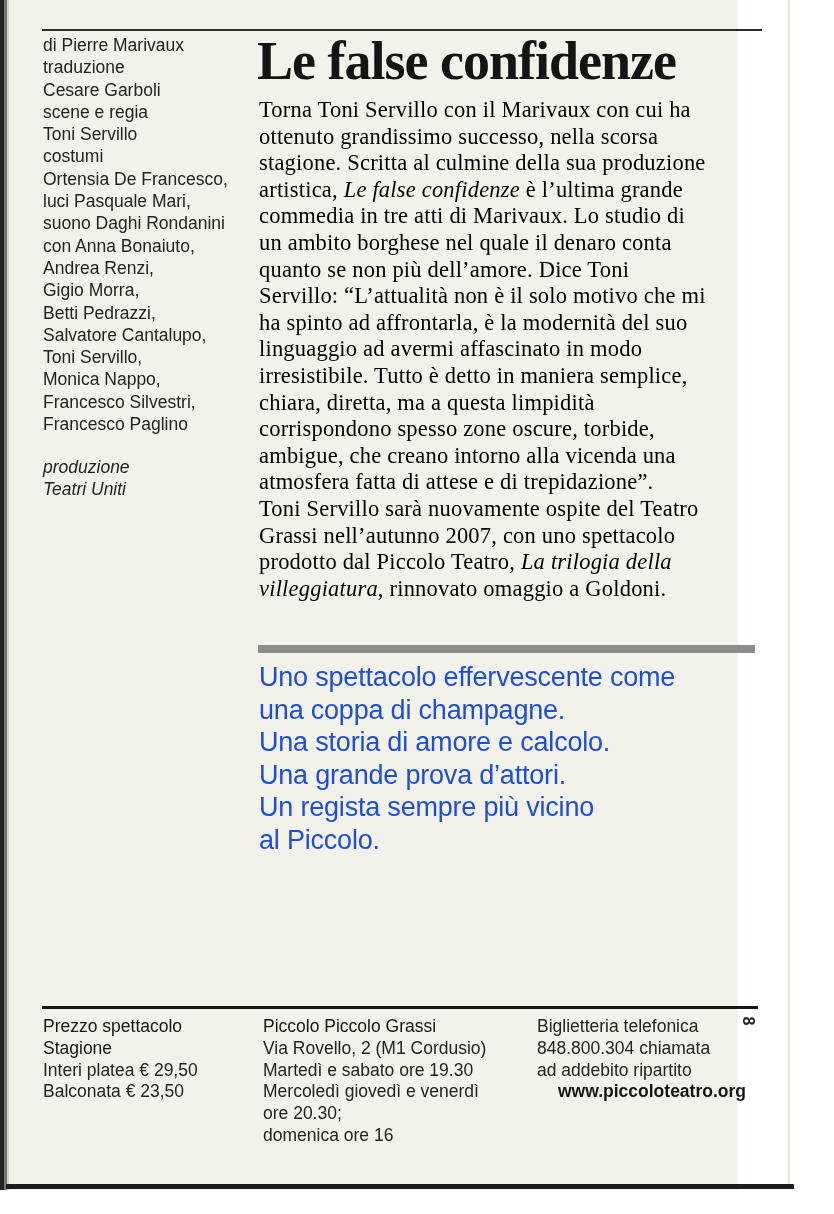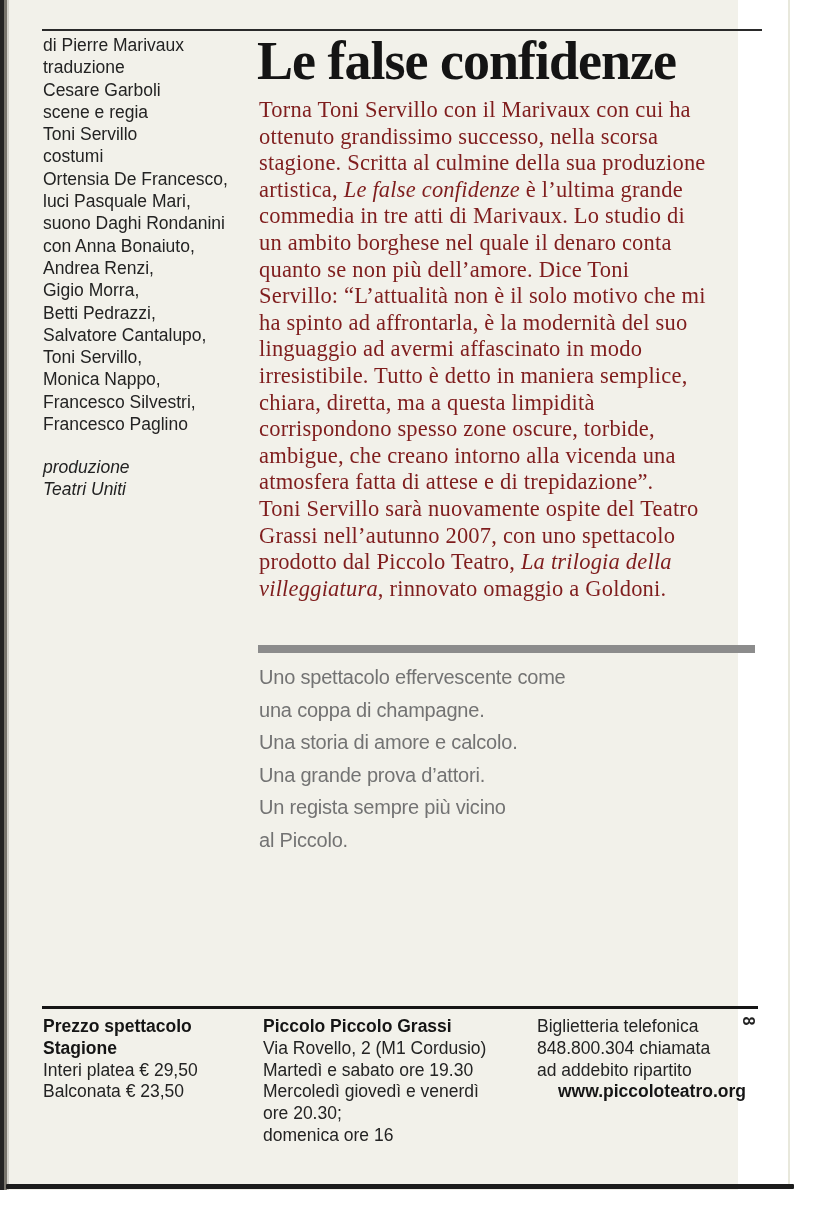--- a/index.html
+++ b/index.html
@@ -47,41 +47,41 @@
   }
   .title{
     position:absolute;left:257px;top:30px;width:520px;
     font-family:"Liberation Serif", serif;
     font-size:54px;line-height:62px;font-weight:700;
     letter-spacing:-1px;color:#141414;white-space:nowrap;
   }
   .body-text{
     position:absolute;left:259px;top:97px;width:520px;
     font-family:"Liberation Serif", serif;
-    font-size:22.5px;line-height:26.6px;color:#7f1d1d;
+    font-size:22.5px;line-height:26.6px;color:#000000;
     letter-spacing:0.2px;
   }
   .gray-bar{
     position:absolute;left:258px;top:645px;width:497px;height:8px;
     background:var(--gray-bar);
   }
   .tagline{
     position:absolute;left:259px;top:661px;width:520px;
-    font-size:20px;line-height:32.6px;color:#737373;
+    font-size:27px;line-height:32.6px;color:#1d4ed8;
     letter-spacing:-0.2px;
   }
   .footer-rule{
     position:absolute;left:42px;top:1006px;width:716px;height:3px;
     background:#161616;
   }
   .fcol{
     position:absolute;top:1016px;
     font-size:17.5px;line-height:21.8px;color:#232323;
   }
-  .fcol .heading{font-weight:700;color:#151515;}
+  .fcol .heading{font-weight:400;color:#151515;}
   .fcol1{left:43px;width:215px;}
   .fcol2{left:263px;width:260px;}
   .fcol3{left:537px;width:230px;}
   .website{font-weight:700;color:#151515;text-align:center;}
   .page-number{
     position:absolute;left:740px;top:1012px;
     font-size:16px;font-weight:600;color:#222;
     transform:rotate(90deg);transform-origin:center;
     display:inline-block;width:16px;text-align:center;
   }

